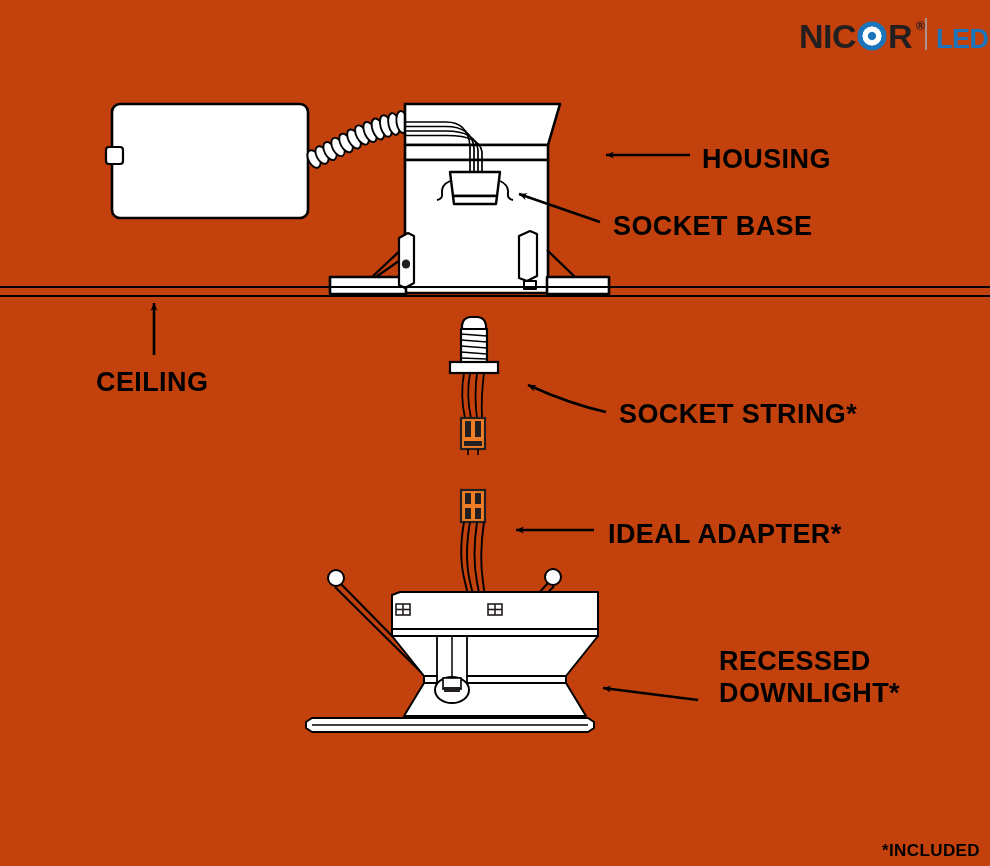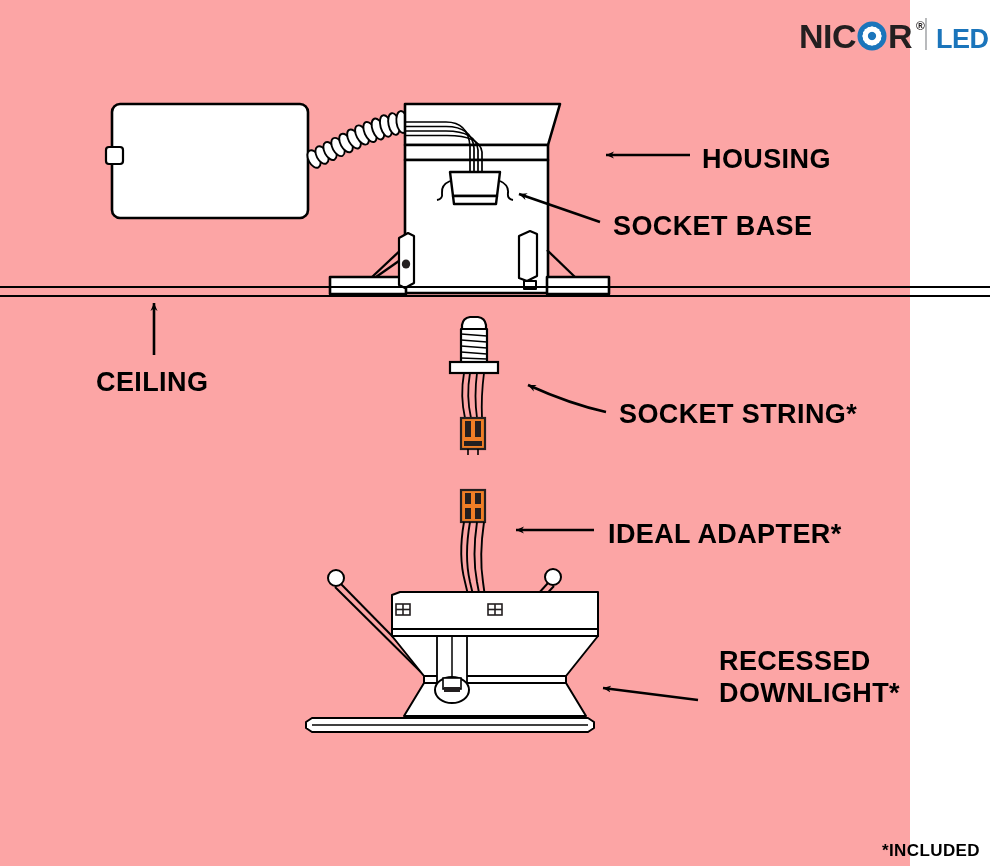--- a/index.html
+++ b/index.html
@@ -10,23 +10,23 @@
   }
   body {
     font-family: "Liberation Sans", sans-serif;
     width: 990px;
     height: 866px;
     position: relative;
     overflow: hidden;
   }
   #page {
     position: relative;
-    width: 910px;
+    width: 990px;
     height: 866px;
-    background: #fca5a5;
+    background: #c2410c;
   }
   #diagram-svg {
     position: absolute;
     left: 0;
     top: 0;
     width: 990px;
     height: 866px;
   }
   .lbl {
     font-family: "Liberation Sans", sans-serif;

